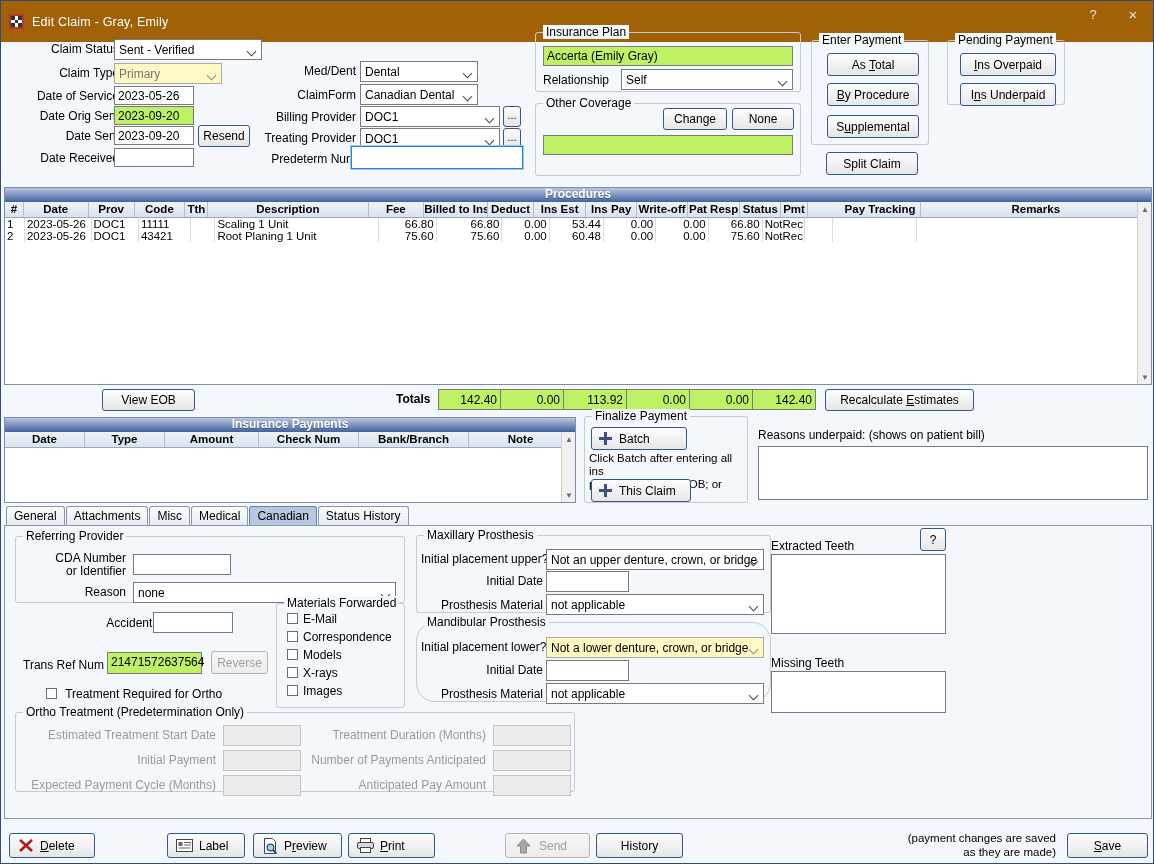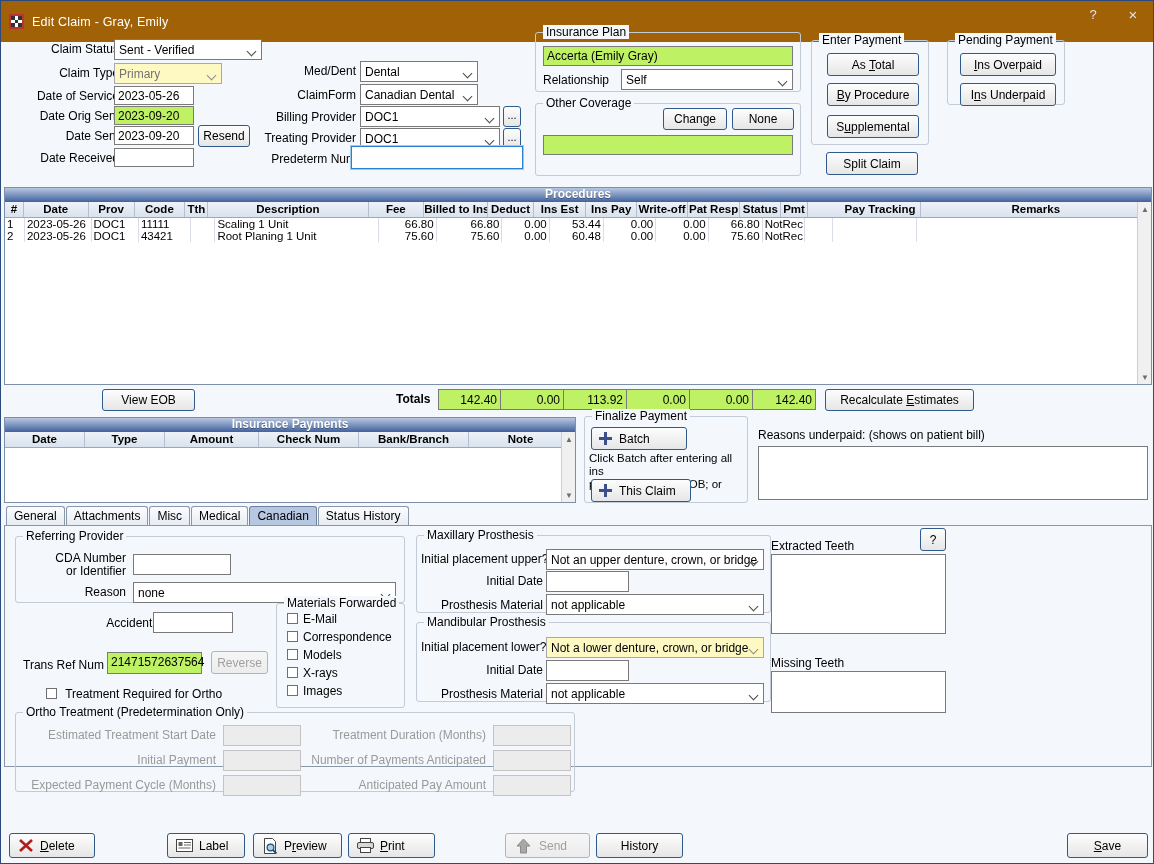--- a/index.html
+++ b/index.html
@@ -346,21 +346,21 @@
 
   <div class="tabs" style="left:5px;top:505px;" id="tabstrip">
       <div class="tab">General</div>
       <div class="tab">Attachments</div>
       <div class="tab">Misc</div>
       <div class="tab">Medical</div>
       <div class="tab active">Canadian</div>
       <div class="tab">Status History</div>
     </div>
 
-  <div class="panel" style="left:3px;top:524px;width:1148px;height:242px;">
+  <div class="panel" style="left:3px;top:524px;width:1148px;height:294px;">
 
     <div class="grp" style="left:10px;top:10px;width:390px;height:67px;">
       <span class="cap">Referring Provider</span>
       <div class="lbl" style="position:absolute;left:10px;top:15px;width:100px;text-align:right;line-height:13px;">
         <div>CDA Number</div>
         <div>or Identifier</div>
       </div>
       <div class="tin" style="position:absolute;left:117px;top:17px;width:98px;height:21px;"></div>
       <div class="lbl" style="position:absolute;left:10px;top:48px;width:100px;text-align:right;">Reason</div>
       <div class="sel" style="position:absolute;left:117px;top:45px;width:263px;">
@@ -398,21 +398,21 @@
         <span>Not an upper denture, crown, or bridge</span>
       </div>
       <div class="lbl" style="position:absolute;left:4px;top:38px;width:122px;text-align:right;">Initial Date</div>
       <div class="tin" style="position:absolute;left:129px;top:35px;width:83px;height:21px;"></div>
       <div class="lbl" style="position:absolute;left:4px;top:62px;width:122px;text-align:right;">Prosthesis Material</div>
       <div class="sel" style="position:absolute;left:129px;top:58px;width:218px;">
         <span>not applicable</span>
       </div>
     </div>
 
-    <div class="grp" style="left:411px;top:96px;width:355px;height:80px;">
+    <div class="grp" style="left:411px;top:96px;width:355px;height:80px;border-radius:19px;">
       <span class="cap">Mandibular Prosthesis</span>
       <div class="lbl" style="position:absolute;left:4px;top:17px;width:122px;text-align:right;">Initial placement lower?</div>
       <div class="sel gray" style="position:absolute;left:129px;top:14px;width:218px;color:#000;">
         <span>Not a lower denture, crown, or bridge</span>
       </div>
       <div class="lbl" style="position:absolute;left:4px;top:40px;width:122px;text-align:right;">Initial Date</div>
       <div class="tin" style="position:absolute;left:129px;top:37px;width:83px;height:21px;"></div>
       <div class="lbl" style="position:absolute;left:4px;top:64px;width:122px;text-align:right;">Prosthesis Material</div>
       <div class="sel" style="position:absolute;left:129px;top:60px;width:218px;">
         <span>not applicable</span>
@@ -484,17 +484,21 @@
 
   <div class="btn dis" style="position:absolute;left:504px;top:832px;width:85px;height:25px;justify-content:flex-start;padding-left:10px;">
     <svg width="15" height="16" viewBox="0 0 15 16" style="margin-right:8px;">
       <path d="M7.5 1 L14 8 H10.5 V15 H4.5 V8 H1 Z" fill="#a8a8a8" stroke="#8a8a8a"></path>
     </svg>
     <span>Send</span>
   </div>
 
   <div class="btn" style="position:absolute;left:595px;top:832px;width:87px;height:25px;">History</div>
 
+  <div style="position:absolute;left:860px;top:830px;width:195px;text-align:right;font-size:11.5px;line-height:14px;">
+    <div>(payment changes are saved</div>
+    <div>as they are made)</div>
+  </div>
 
   <div class="btn" style="position:absolute;left:1066px;top:832px;width:81px;height:25px;">
     <span><u>S</u>ave</span>
   </div>
 </div>
 
 </body></html>

